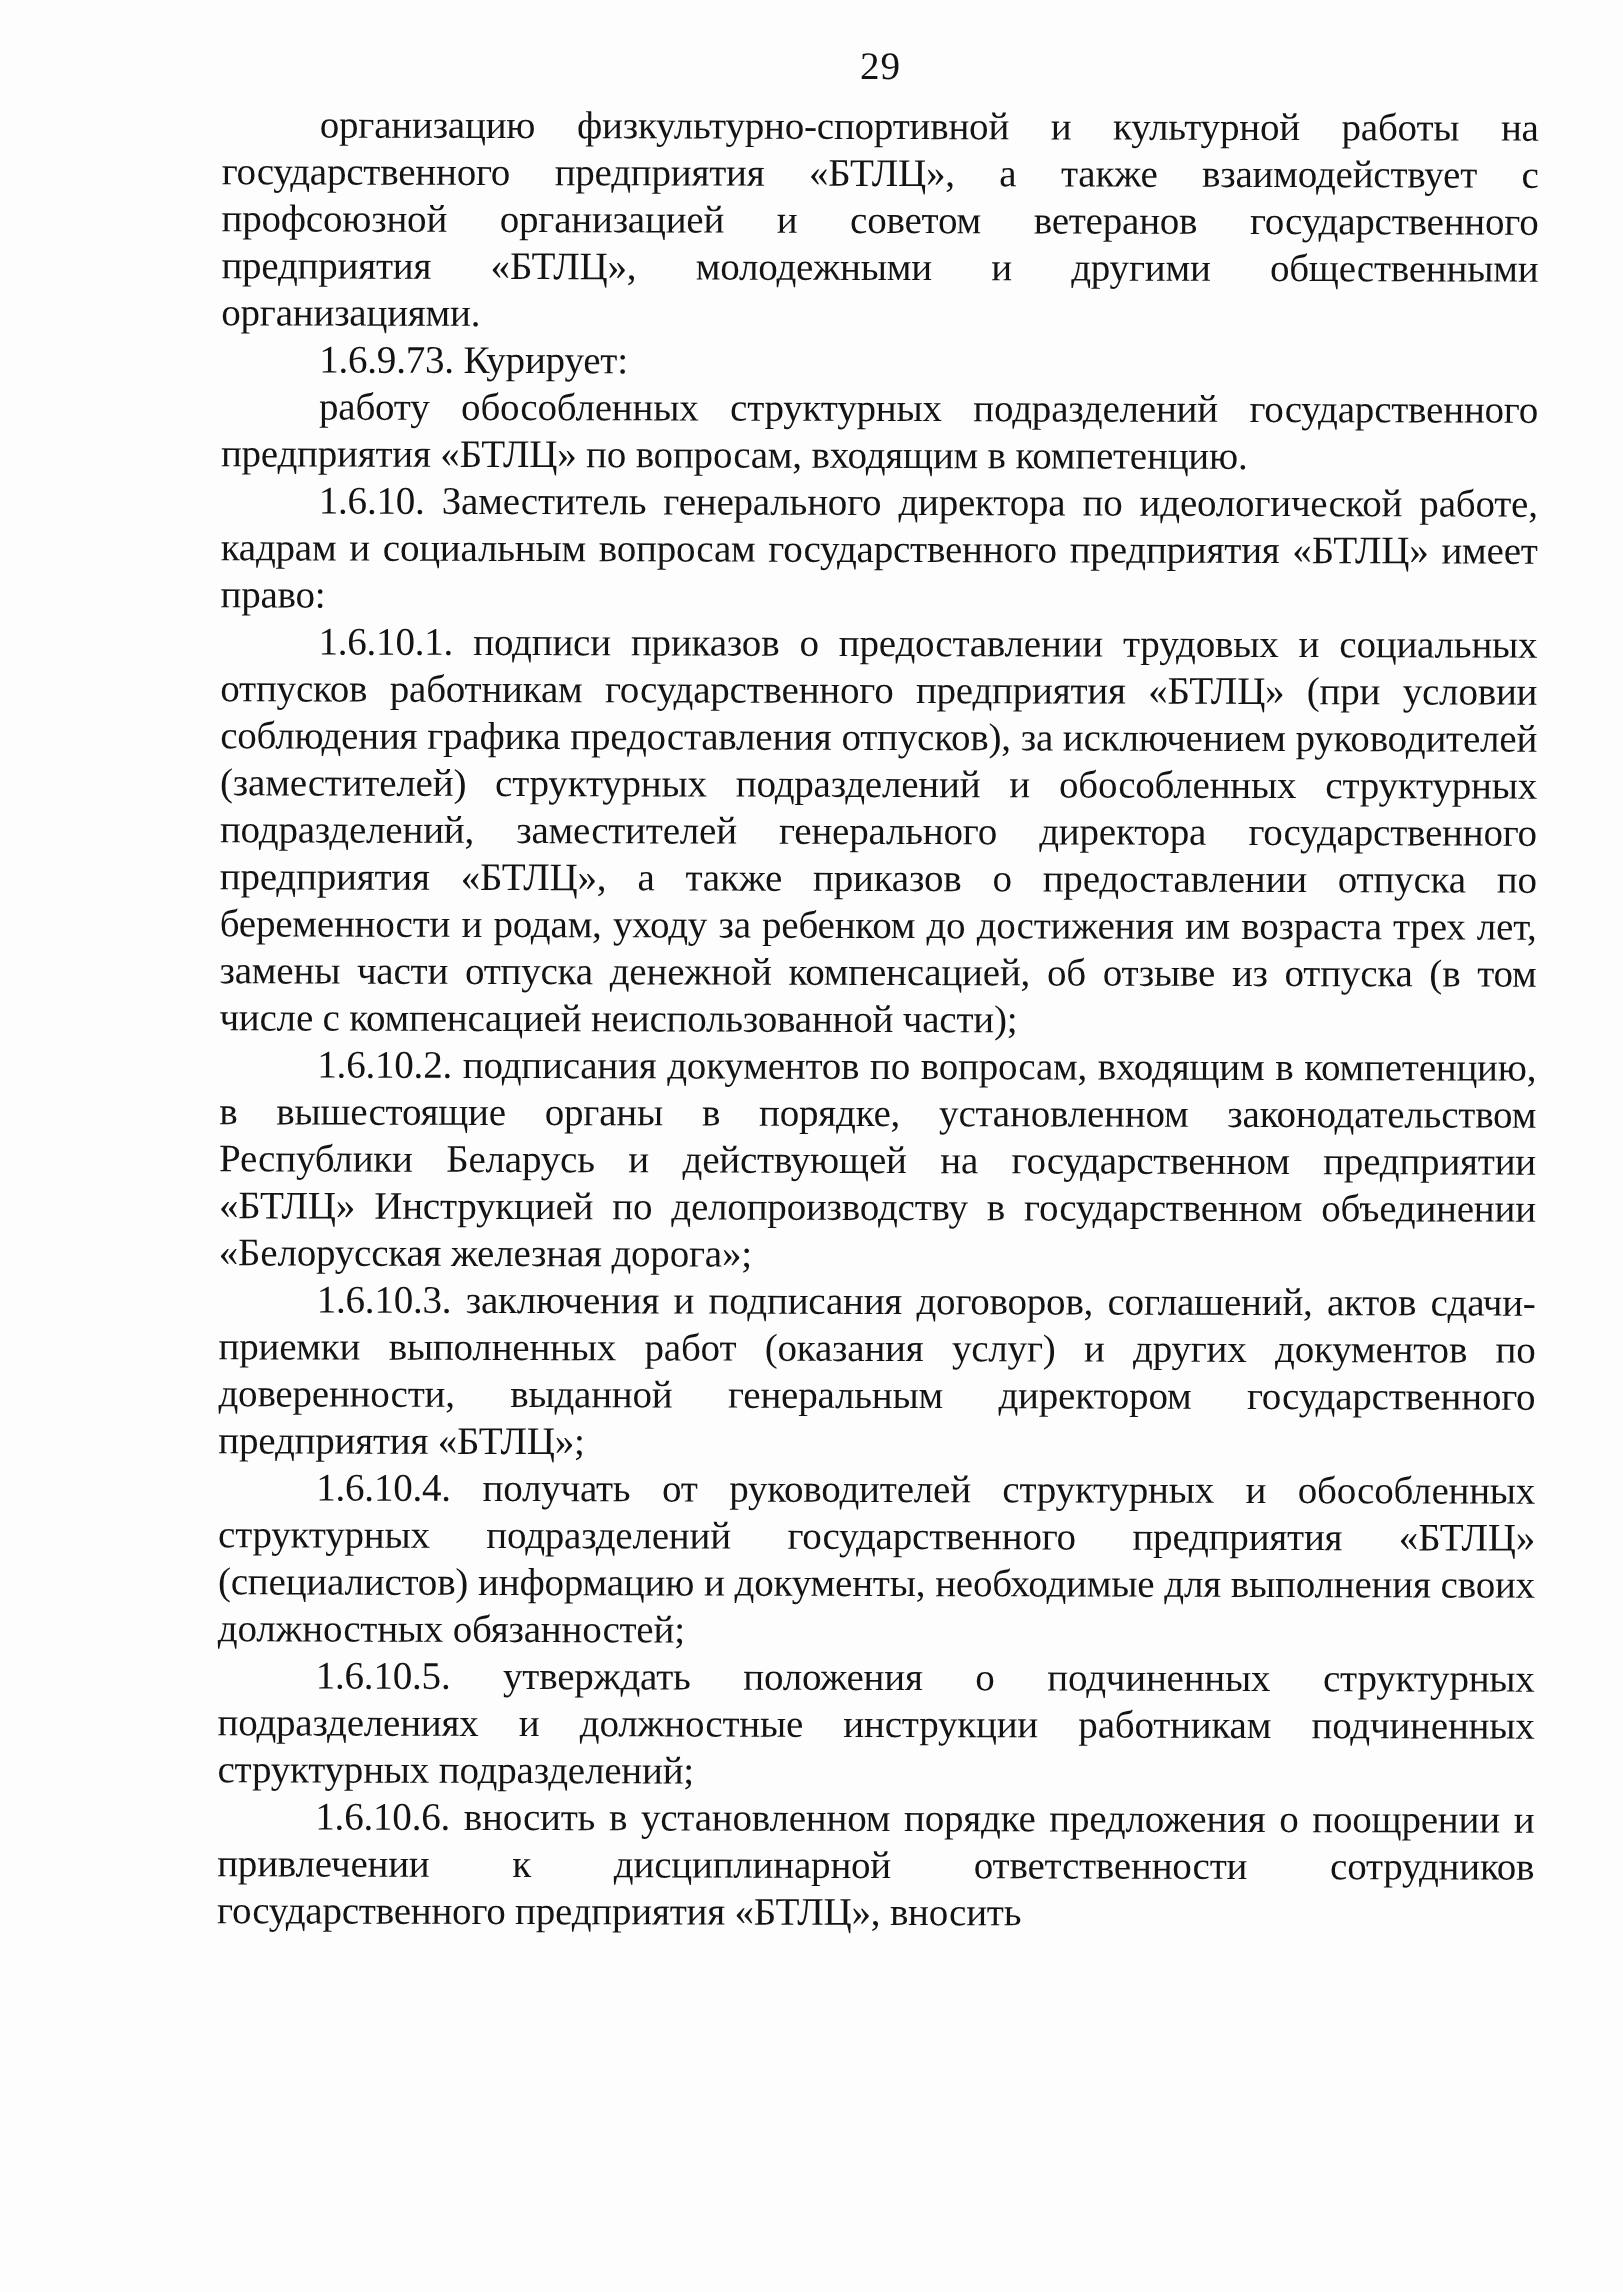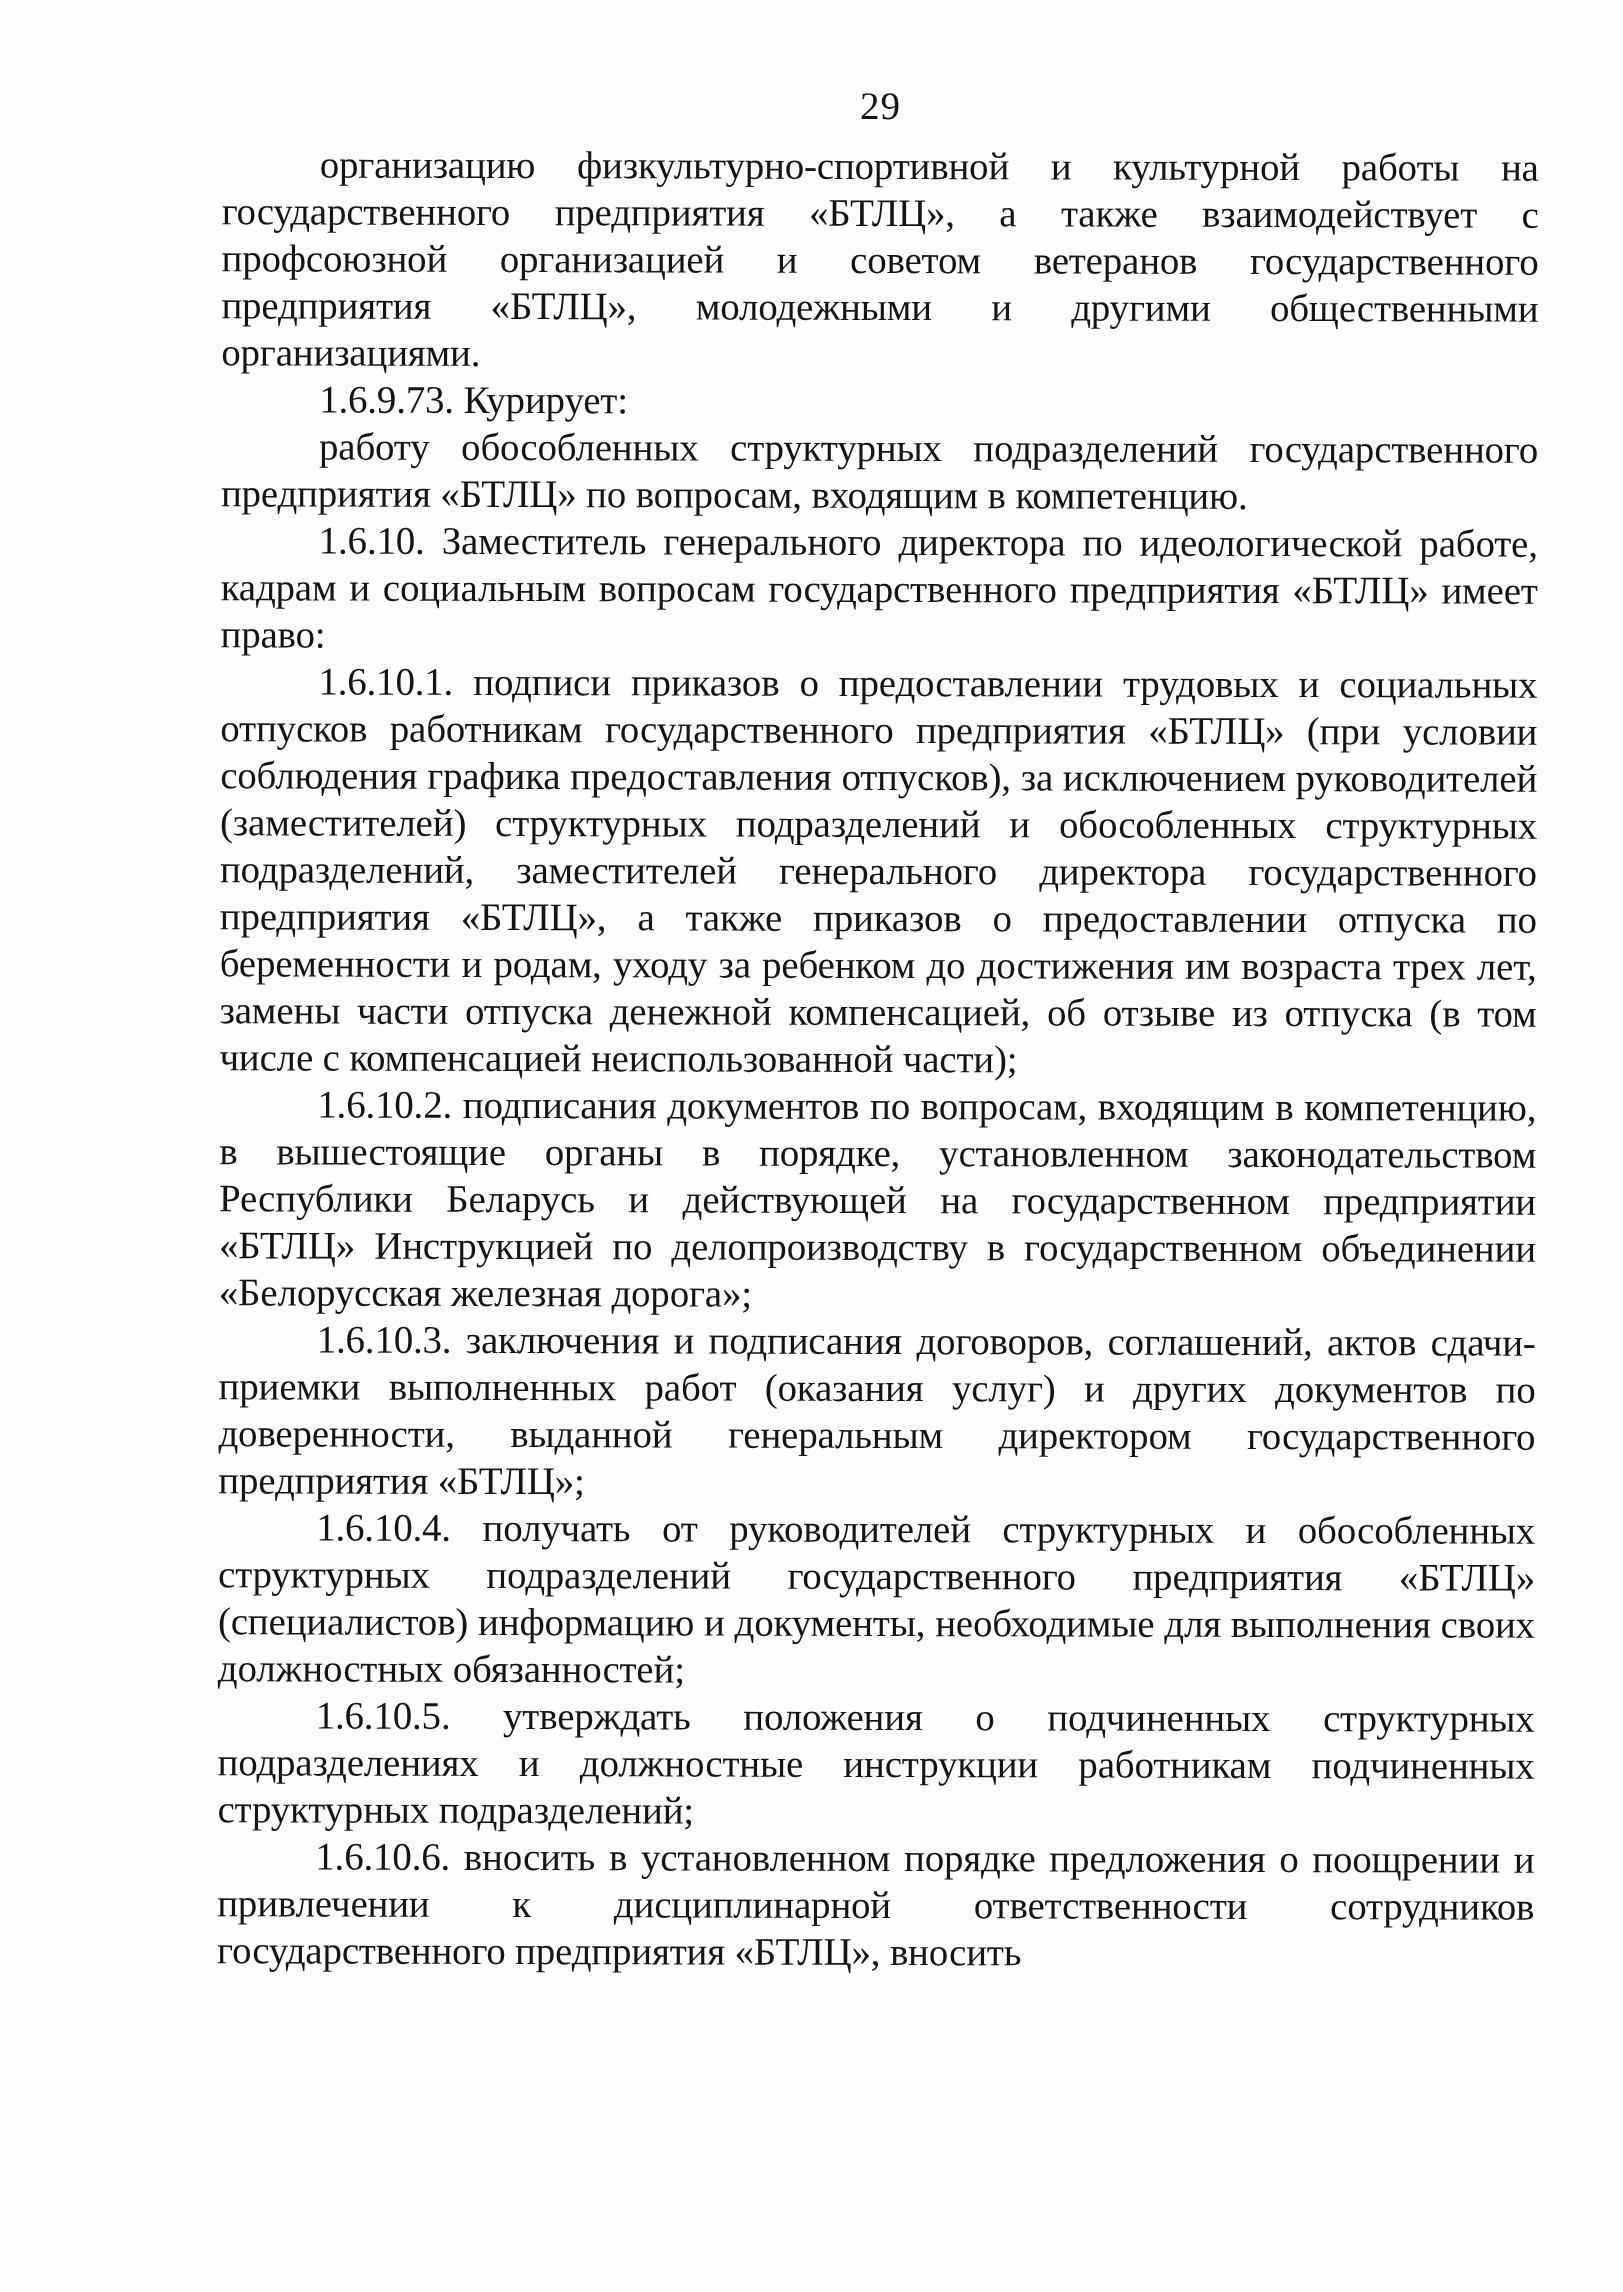--- a/index.html
+++ b/index.html
@@ -6,21 +6,21 @@
     margin: 0;
     padding: 0;
     background: #ffffff;
   }
   .page {
     position: relative;
     width: 1623px;
     height: 2293px;
     background: #fdfdfd;
     box-sizing: border-box;
-    padding: 82px 84px 0 222px;
+    padding: 42px 84px 0 222px;
     overflow: hidden;
     color: #141414;
     font-family: "Liberation Serif", "DejaVu Serif", serif;
   }
   .content {
     transform: rotate(0.15deg);
     transform-origin: 50% 0;
   }
   .page-number {
     margin: 0 0 12.7px 0;

